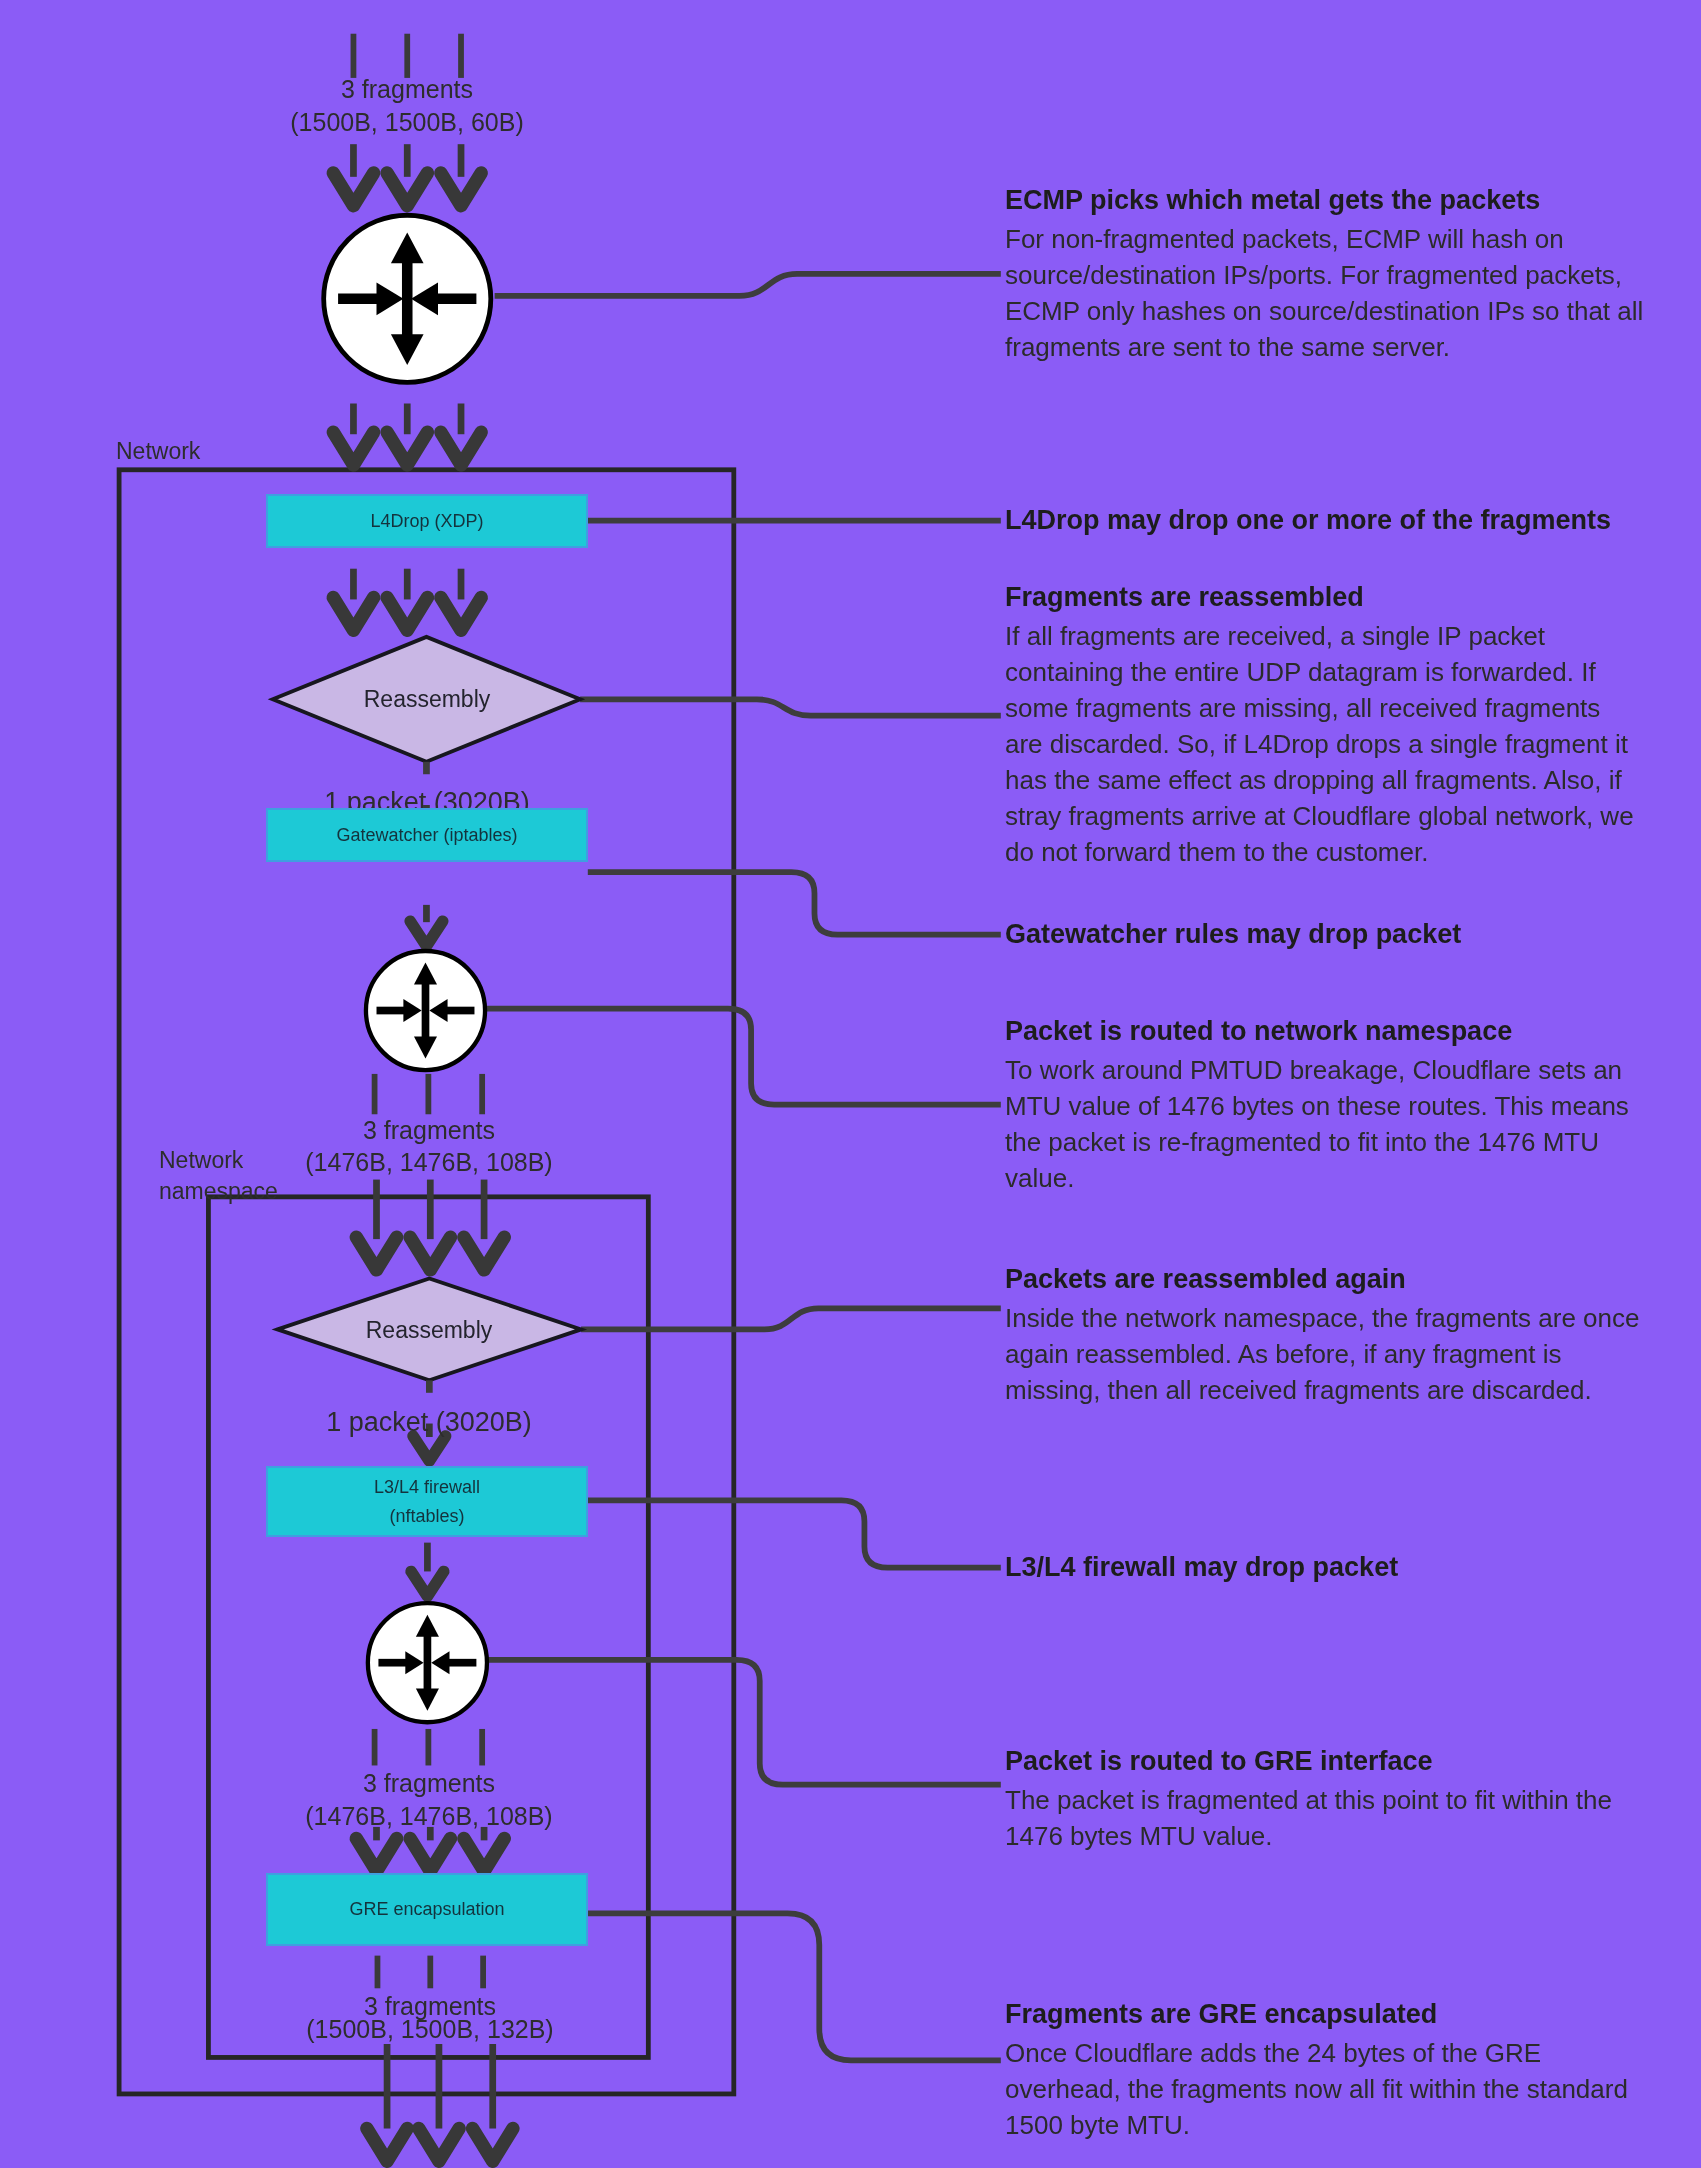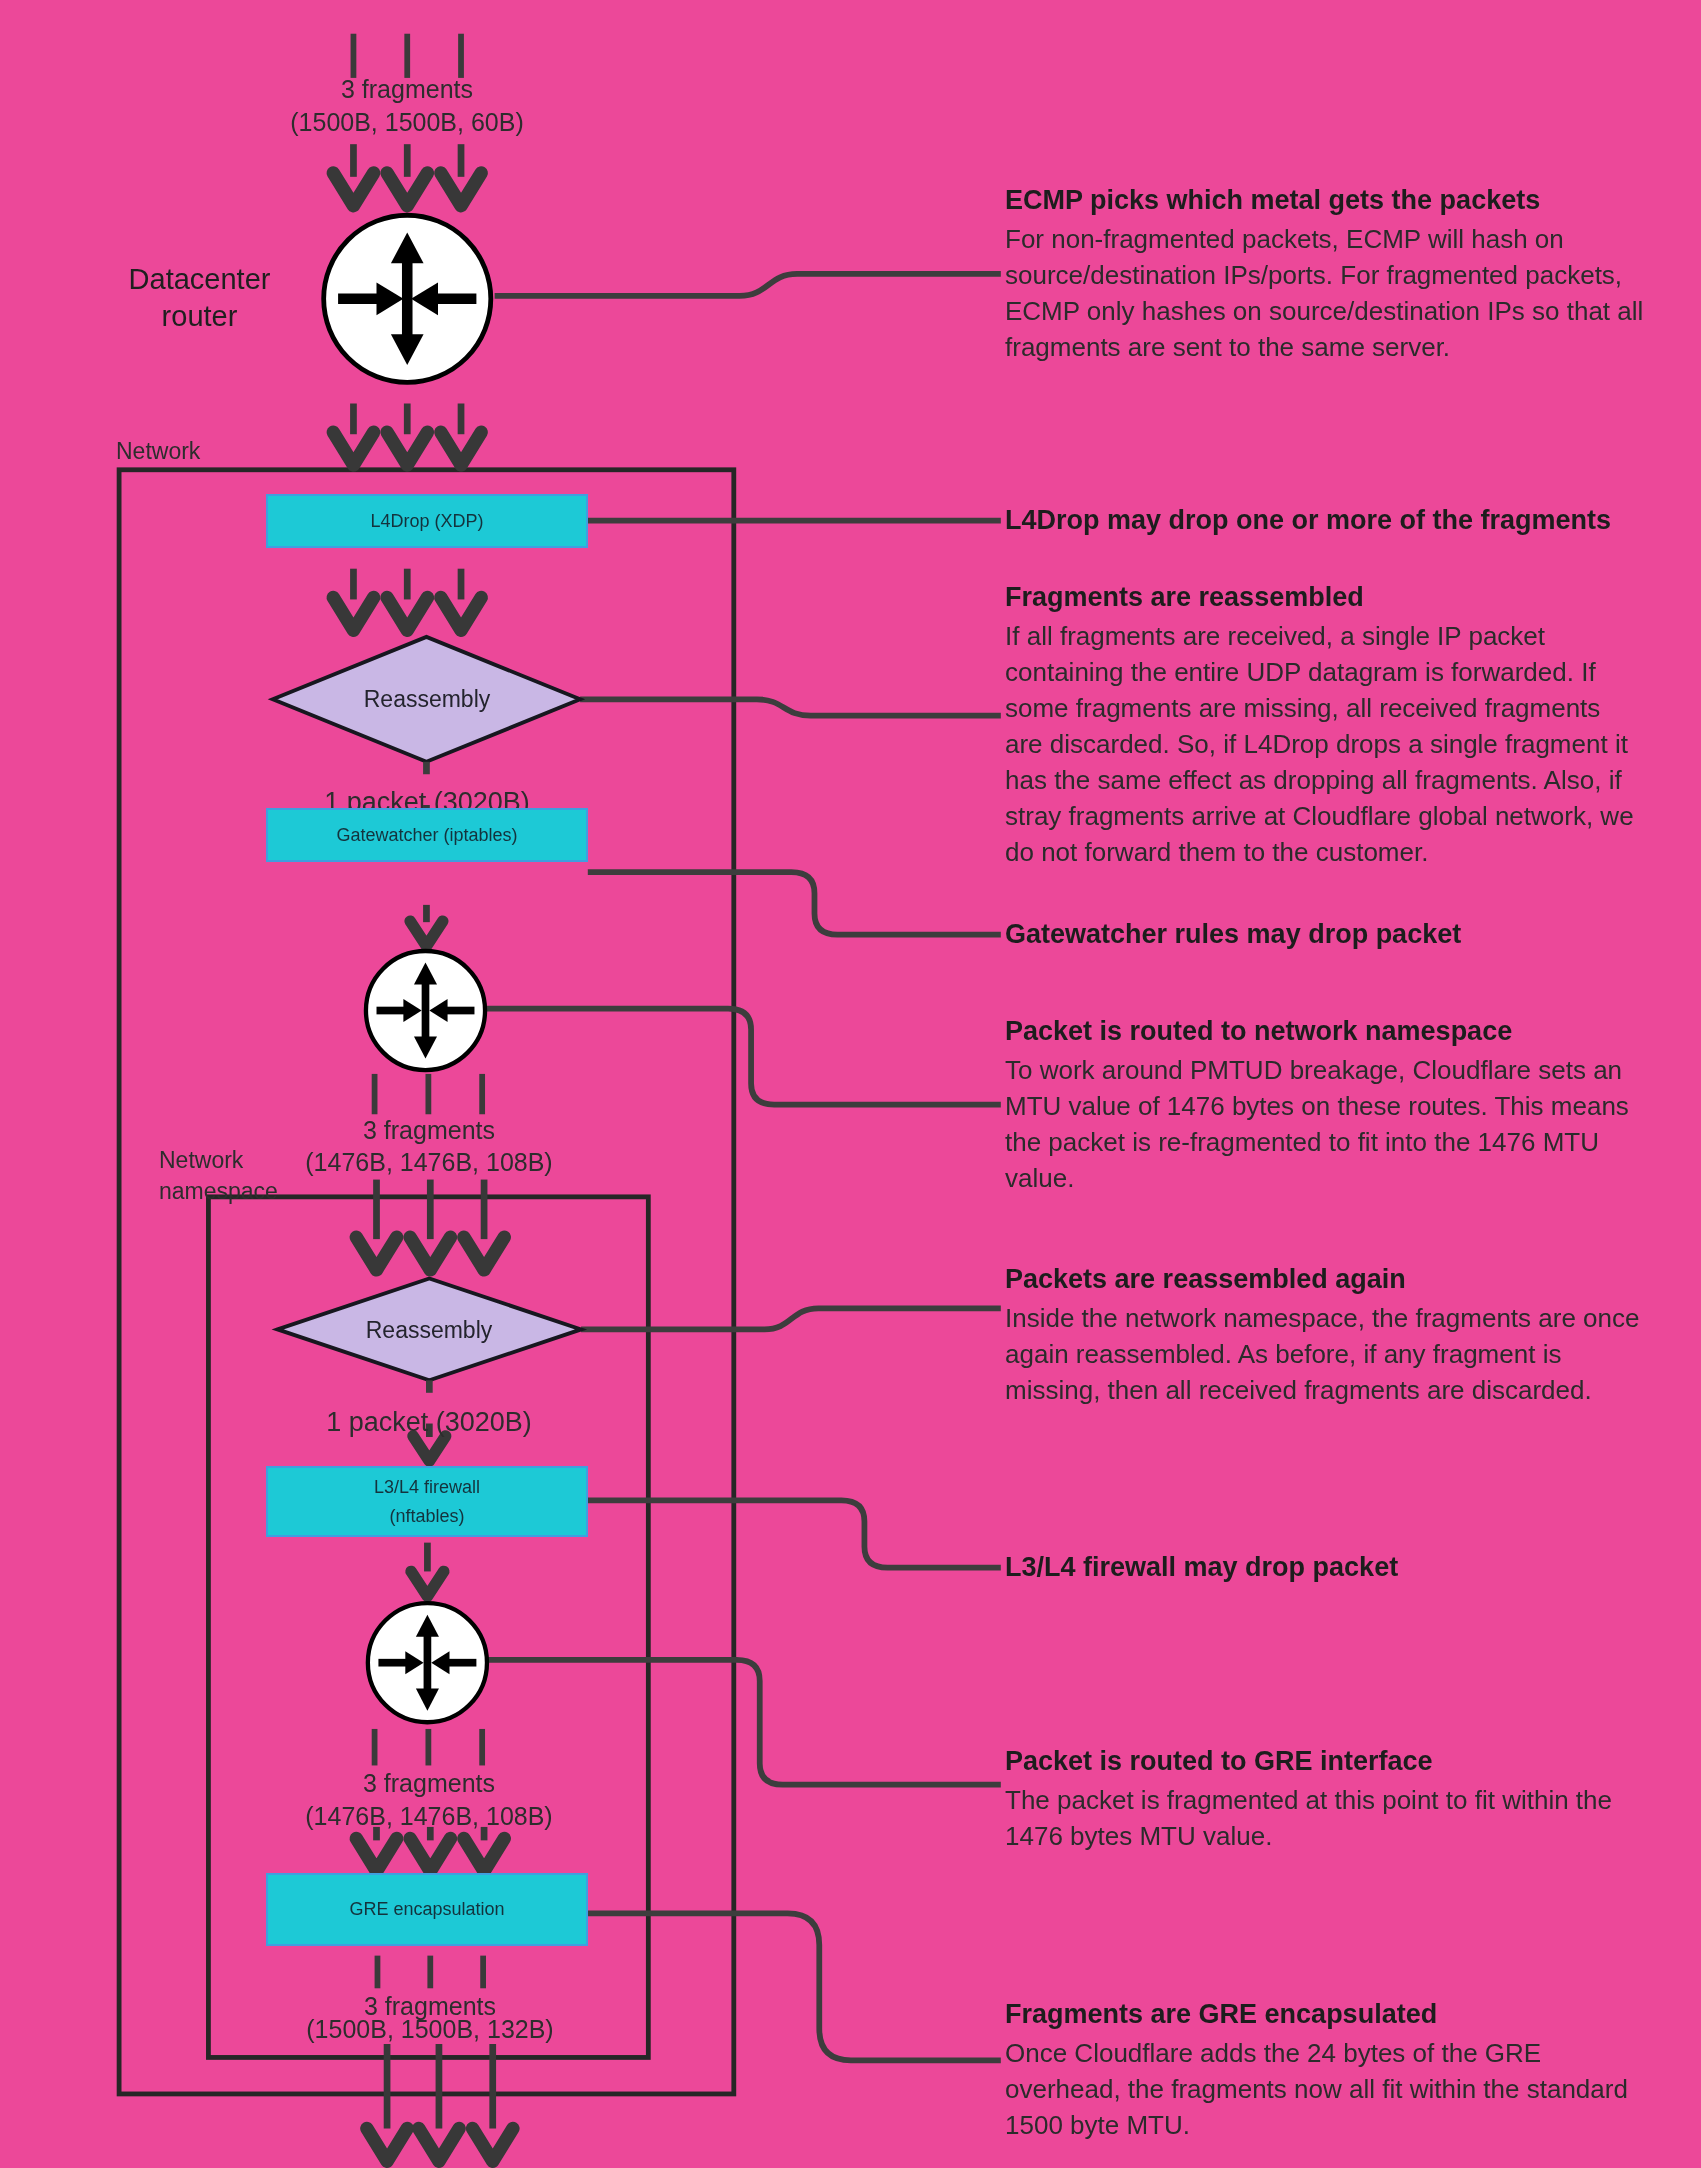--- a/index.html
+++ b/index.html
@@ -1,20 +1,20 @@
 <!DOCTYPE html>
 <html style="--process-fill: #1dc9d6; --process-border: #3f9fe0; --decision-fill: #c9b7e5;"><head>
 <meta charset="utf-8">
 <style>
   :root{
     --process-fill:#1dc9d6; --process-border:#3f9fe0; --decision-fill:#c9b7e5;
     --ink:#222222; --line:#3d3d3d;
   }
   html,body{margin:0;padding:0;background:#ffffff;}
-  #canvas{position:relative;width:1701px;height:2168px;background:#ec4899;overflow:hidden;
+  #canvas{position:relative;width:1701px;height:2168px;background:#8b5cf6;overflow:hidden;
           font-family:"Liberation Sans", sans-serif;color:var(--ink);}
   svg.layer{position:absolute;left:0;top:0;}
   .lbl{position:absolute;transform:translate(-50%,-50%);white-space:nowrap;
        font-size:25px;color:#2d2d2d;text-align:center;}
   .small-title{position:absolute;font-size:23px;color:#2d2d2d;}
   .process{position:absolute;left:266px;width:322px;box-sizing:border-box;
            background:var(--process-fill);border:2.9px solid var(--process-border);
            display:flex;align-items:center;justify-content:center;text-align:center;
            font-size:18px;color:#14333d;line-height:29px;white-space:pre-line;}
   .diamond-label{position:absolute;transform:translate(-50%,-50%);font-size:23px;color:#24242e;}
@@ -169,22 +169,20 @@
       <line x1="457" y1="2128" x2="457" y2="2216" stroke-width="7"></line>
         <path d="M436 2216 L457 2250 L478 2216" stroke-width="14" stroke-linecap="round" stroke-linejoin="round"></path>
       <line x1="513" y1="2128" x2="513" y2="2216" stroke-width="7"></line>
         <path d="M492 2216 L513 2250 L534 2216" stroke-width="14" stroke-linecap="round" stroke-linejoin="round"></path>
     </g>
   </svg>
 
   <div class="lbl" style="left:407px;top:89px">3 fragments</div>
   <div class="lbl" style="left:407px;top:122px">(1500B, 1500B, 60B)</div>
 
-  <div class="side-label" style="left:96px;top:261px;width:207px">Datacenter
-router</div>
 
   <div class="small-title" style="left:116px;top:438px">Network</div>
 
   <div class="process" style="top:494px;height:54px">L4Drop (XDP)</div>
 
   <div class="diamond-label" style="left:427px;top:699px">Reassembly</div>
 
   <div class="packet-label" style="left:427px;top:790px">1 packet (3020B)</div>
 
   <div class="process" style="top:808px;height:54px">Gatewatcher (iptables)</div>

